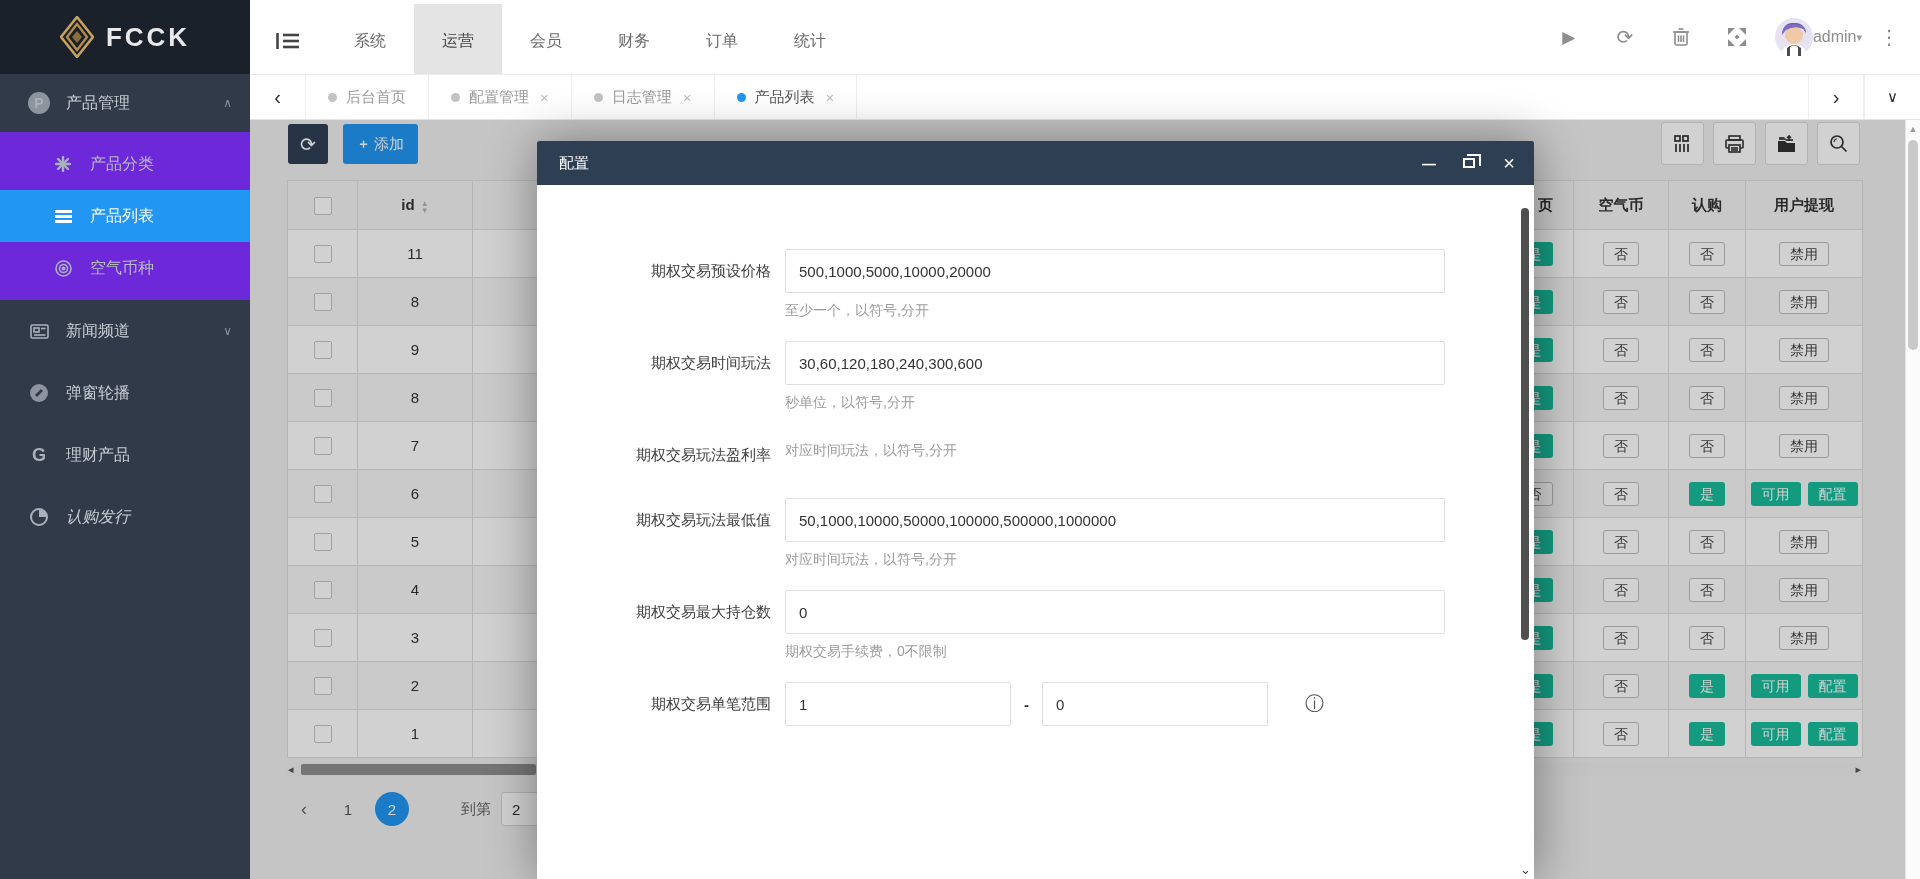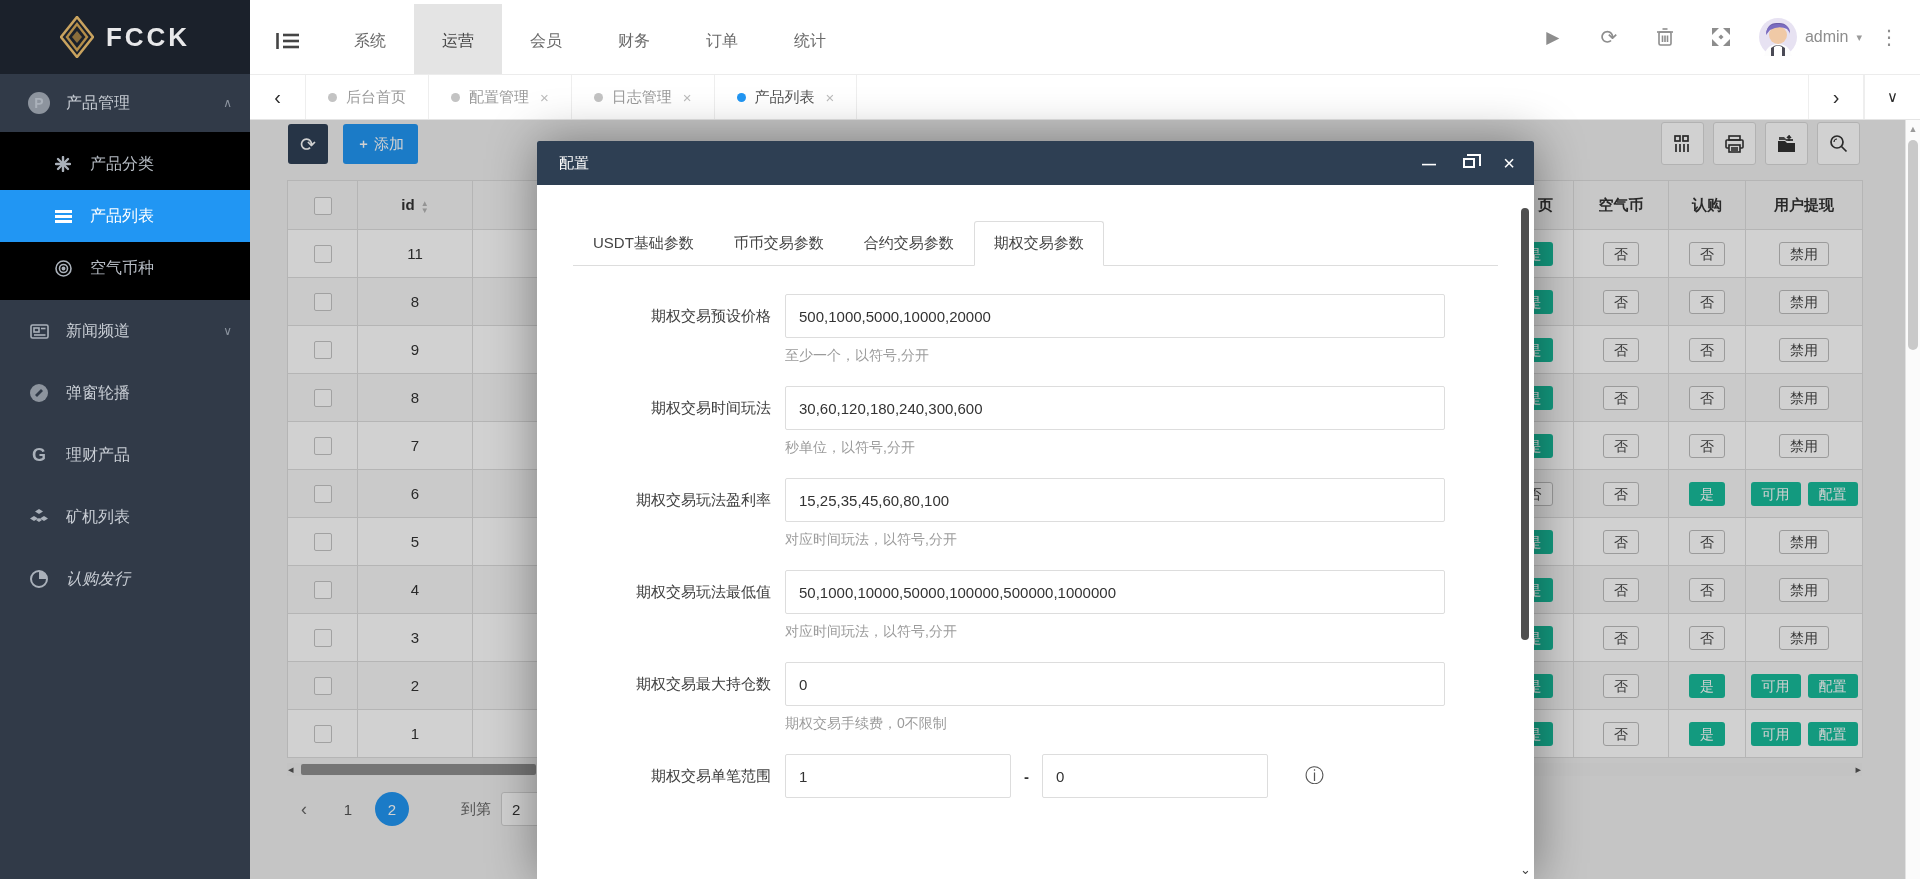--- a/index.html
+++ b/index.html
@@ -11,42 +11,42 @@
   .app-header { position:absolute; left:0; top:0; width:1920px; height:74px; background:#fff; z-index:5; }
   .logo-area { position:absolute; left:0; top:0; width:250px; height:74px; background:#1b212b; display:flex; align-items:center; justify-content:center; gap:12px; }
   .logo-text { color:#e8e8ea; font-size:26px; font-weight:bold; letter-spacing:3px; }
   .topnav { position:absolute; left:250px; top:4px; right:420px; height:74px; display:flex; align-items:stretch; }
   .nav-toggle { width:76px; display:flex; align-items:center; justify-content:center; cursor:pointer; }
   .topnav-item { width:88px; display:flex; align-items:center; justify-content:center; color:#6a6a6a; font-size:16px; cursor:pointer; }
   .topnav-item.active { background:#e4e4e4; color:#444; }
   .header-right { position:absolute; right:0; top:0; height:74px; display:flex; align-items:center; padding-right:14px; }
   .hbtn { width:56px; height:74px; display:flex; align-items:center; justify-content:center; color:#8d8d8d; cursor:pointer; }
   .hbtn svg { display:block; }
-  .admin-chip { display:flex; align-items:center; gap:8px; padding:0 10px; cursor:pointer; }
+  .admin-chip { display:flex; align-items:center; gap:0; padding:0 10px; cursor:pointer; }
   .admin-name { color:#8d8d8d; font-size:16px; }
   .caret-glyph { color:#9a9a9a; font-size:11px; }
   .kebab { color:#8d8d8d; font-size:20px; letter-spacing:0; width:34px; text-align:center; cursor:pointer; }
 
   
   .tabbar { position:absolute; left:250px; top:74px; right:0; height:46px; background:#fff; border-top:1px solid #ececec; border-bottom:1px solid #e4e4e4; display:flex; z-index:5; }
   .tab-arrow { width:56px; height:100%; display:flex; align-items:center; justify-content:center; color:#2b2b2b; font-size:20px; border-right:1px solid #eee; cursor:pointer; }
   .page-tab { display:flex; align-items:center; gap:9px; padding:0 22px; border-right:1px solid #eee; color:#9a9a9a; font-size:15px; cursor:pointer; background:#fff; }
   .page-tab .dot { width:9px; height:9px; border-radius:50%; background:#c3c3c3; }
   .page-tab.active { color:#555; }
   .page-tab.active .dot { background:#2196f3; }
   .page-tab .tclose { color:#bbb; font-size:15px; margin-left:2px; cursor:pointer; }
   .tabbar-right { margin-left:auto; display:flex; }
   .tab-arrow.borderless { border-right:none; border-left:1px solid #eee; }
 
   
   .sidebar { position:absolute; left:0; top:74px; width:250px; bottom:0; background:#313a48; z-index:6; color:#c8cdd4; }
   .side-item { height:58px; display:flex; align-items:center; padding:0 18px 0 28px; gap:16px; font-size:16px; cursor:pointer; position:relative; }
   .side-item .s-icon { width:22px; display:flex; justify-content:center; align-items:center; color:#aab1ba; }
   .side-caret { margin-left:auto; font-size:12px; color:#8b939e; }
-  .submenu { background:#000000; padding:6px 0; }
+  .submenu { background:#6d28d9; padding:6px 0; }
   .submenu .side-item { height:52px; padding-left:52px; font-size:16px; color:#b6bcc4; }
   .submenu .side-item.active { background:#2196f3; color:#fff; }
   .submenu .side-item.active .s-icon { color:#fff; }
   .p-badge { width:22px; height:22px; border-radius:50%; background:#8d949e; color:#313a48; font-weight:bold; font-size:14px; display:flex; align-items:center; justify-content:center; }
   .g-letter { font-weight:bold; font-size:18px; color:#aab1ba; }
   .bars { display:inline-block; width:17px; height:13px; background:linear-gradient(to bottom,currentColor 0 3px,transparent 3px 5px,currentColor 5px 8px,transparent 8px 10px,currentColor 10px 13px); }
 
   
   .content { position:absolute; left:250px; top:120px; right:0; bottom:0; background:#f1f1f1; z-index:1; }
   .dim-overlay { position:absolute; left:250px; top:120px; right:0; bottom:0; background:rgba(0,0,0,0.18); z-index:3; }
@@ -267,31 +267,20 @@
         <svg width="18" height="18" viewBox="0 0 18 18">
             <circle cx="9" cy="9" r="9" fill="#8d949e"></circle>
             <path d="M5 11 L11 5 L13 7 L7 13 Z" fill="#313a48"></path>
           </svg>
       </span>
       <span>弹窗轮播</span>
     </div>
     <div class="side-item" style="height:62px;">
       <span class="s-icon g-letter">G</span>
       <span>理财产品</span>
-    </div>
-    <div class="side-item" style="height:62px;">
-      <span class="s-icon">
-        <svg width="20" height="16" viewBox="0 0 20 16" fill="#aab1ba">
-          <polygon points="10,0 14,2.5 10,5 6,2.5"></polygon>
-            <polygon points="5,7 9,9.5 5,12 1,9.5"></polygon>
-            <polygon points="15,7 19,9.5 15,12 11,9.5"></polygon>
-            <polygon points="10,9 13,11 10,13 7,11"></polygon>
-        </svg>
-      </span>
-      <span>矿机列表</span>
     </div>
     <div class="side-item" style="height:62px;font-style:italic;">
       <span class="s-icon">
         <svg width="18" height="18" viewBox="0 0 18 18">
             <circle cx="9" cy="9" r="8" fill="none" stroke="#aab1ba" stroke-width="2"></circle>
             <path d="M9 9 L9 1 A8 8 0 0 1 17 9 Z" fill="#aab1ba"></path>
           </svg>
       </span>
       <span>认购发行</span>
     </div>
@@ -535,26 +524,20 @@
       <span class="modal-title">配置</span>
       <div class="modal-controls">
         <span class="mc mc-min">—</span>
         <span class="mc">
             <span class="ico-max"></span>
           </span>
         <span class="mc mc-close">×</span>
       </div>
     </div>
     <div class="modal-body">
-      <div class="nav-tabs">
-        <div class="nav-tab">USDT基础参数</div>
-        <div class="nav-tab">币币交易参数</div>
-        <div class="nav-tab">合约交易参数</div>
-        <div class="nav-tab active">期权交易参数</div>
-      </div>
       <div class="form-area">
 
 
         <div class="form-row">
           <div class="form-label">期权交易预设价格</div>
           <div class="form-field">
             <div class="txt-input">500,1000,5000,10000,20000</div>
             <div class="help-text">至少一个，以符号,分开</div>
           </div>
         </div>
@@ -563,21 +546,20 @@
           <div class="form-label">期权交易时间玩法</div>
           <div class="form-field">
             <div class="txt-input">30,60,120,180,240,300,600</div>
             <div class="help-text">秒单位，以符号,分开</div>
           </div>
         </div>
 
         <div class="form-row">
           <div class="form-label">期权交易玩法盈利率</div>
           <div class="form-field">
-            <div class="txt-input">15,25,35,45,60,80,100</div>
             <div class="help-text">对应时间玩法，以符号,分开</div>
           </div>
         </div>
 
         <div class="form-row">
           <div class="form-label">期权交易玩法最低值</div>
           <div class="form-field">
             <div class="txt-input">50,1000,10000,50000,100000,500000,1000000</div>
             <div class="help-text">对应时间玩法，以符号,分开</div>
           </div>

